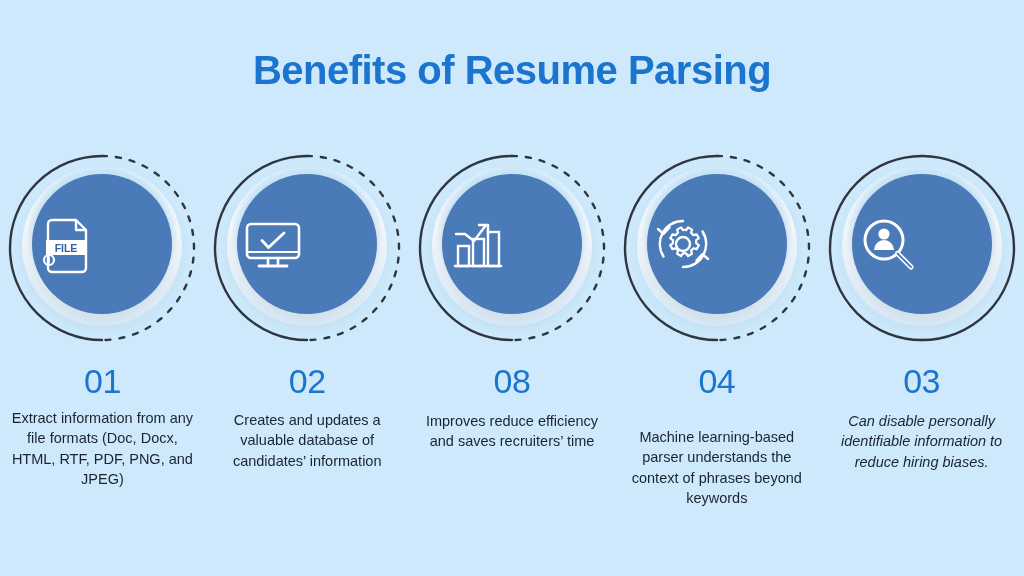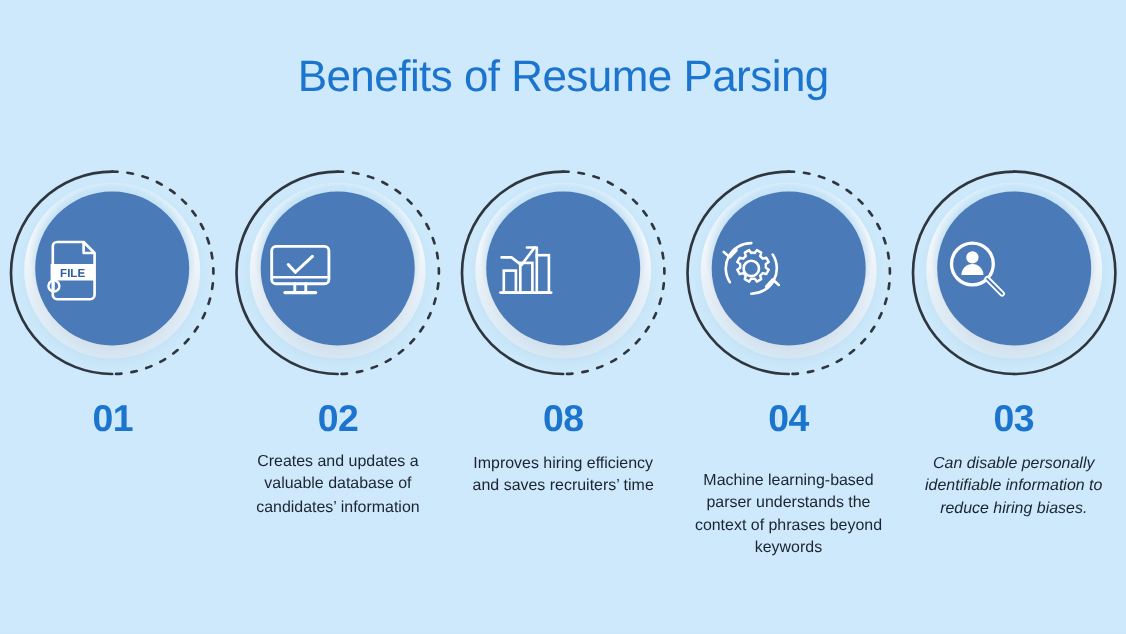--- a/index.html
+++ b/index.html
@@ -24,21 +24,21 @@
   }
 
   
   .title {
     position: absolute;
     top: 48px;
     left: 0;
     width: 1024px;
     text-align: center;
     font-size: 40px;
-    font-weight: normal;
+    font-weight: bold;
     letter-spacing: -0.5px;
     color: #1b74ce;
     white-space: nowrap;
   }
 
   
   .circle-row {
     position: absolute;
     top: 150px;
     left: 0;
@@ -119,21 +119,21 @@
   }
 
   .caption {
     width: 204.8px;
     text-align: center;
     padding: 0 8px;
   }
 
   .num {
     font-size: 34px;
-    font-weight: bold;
+    font-weight: normal;
     color: #1b74ce;
     line-height: 1.05;
     letter-spacing: -0.5px;
   }
 
   .desc {
     margin-top: 10px;
     font-size: 14.5px;
     line-height: 1.42;
     color: #1b2430;
@@ -247,30 +247,31 @@
         </svg>
       </div>
     </div>
 
   </div>
 
   <div class="caption-row">
 
     <div class="caption c1">
       <div class="num">01</div>
+      <div class="desc">Extract information from any file formats (Doc, Docx, HTML, RTF, PDF, PNG, and JPEG)</div>
     </div>
 
     <div class="caption c2">
       <div class="num">02</div>
       <div class="desc">Creates and updates a valuable database of candidates’ information</div>
     </div>
 
     <div class="caption c3">
       <div class="num">08</div>
-      <div class="desc">Improves hiring efficiency and saves recruiters’ time</div>
+      <div class="desc">Improves reduce efficiency and saves recruiters’ time</div>
     </div>
 
     <div class="caption c4">
       <div class="num">04</div>
       <div class="desc">Machine learning-based parser understands the context of phrases beyond keywords</div>
     </div>
 
     <div class="caption c5">
       <div class="num">03</div>
       <div class="desc">Can disable personally identifiable information to reduce hiring biases.</div>

